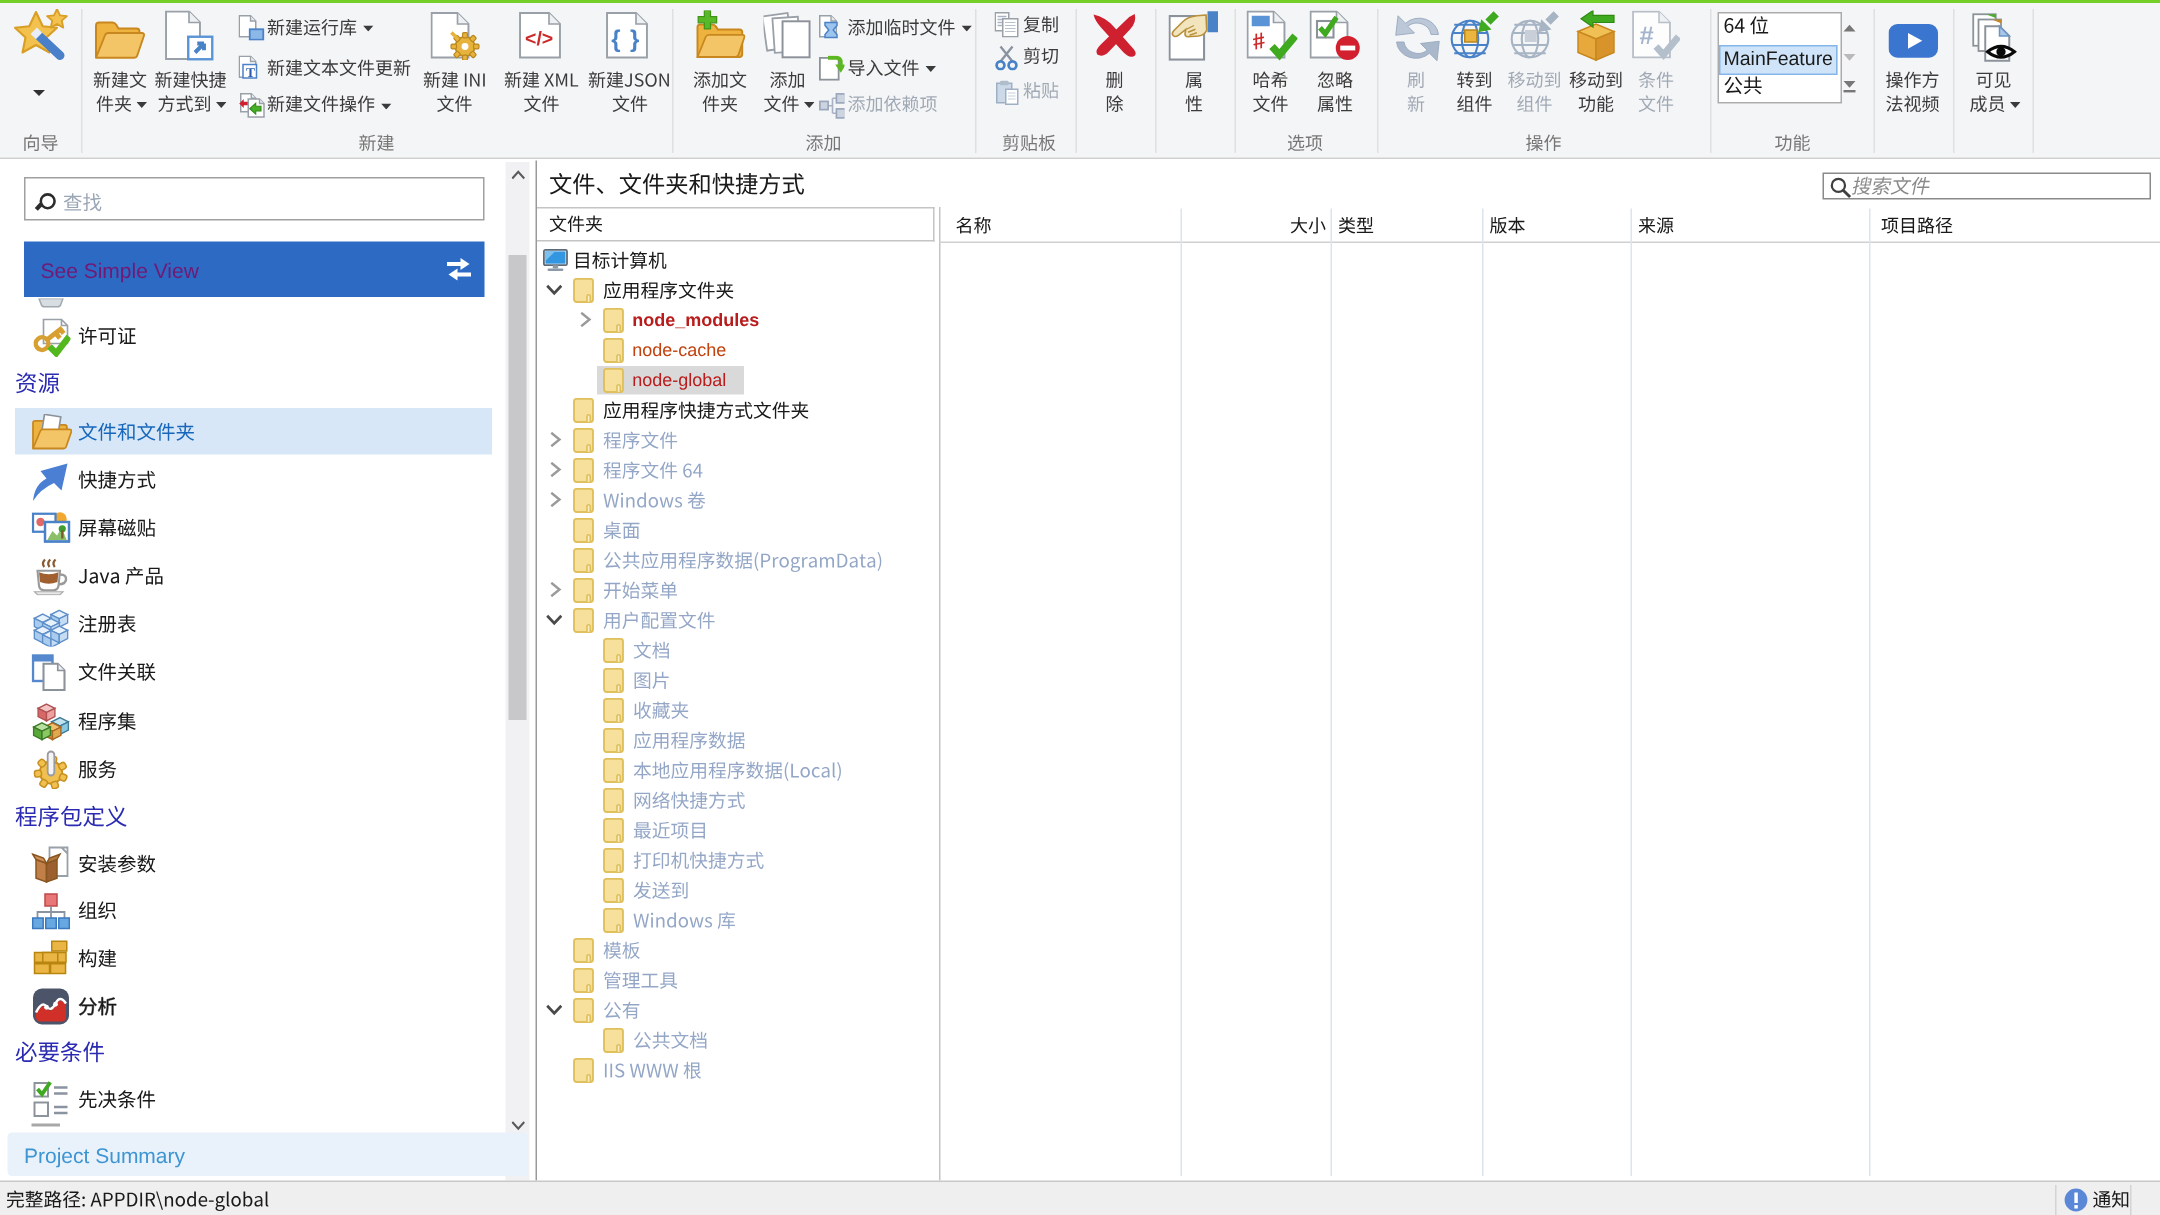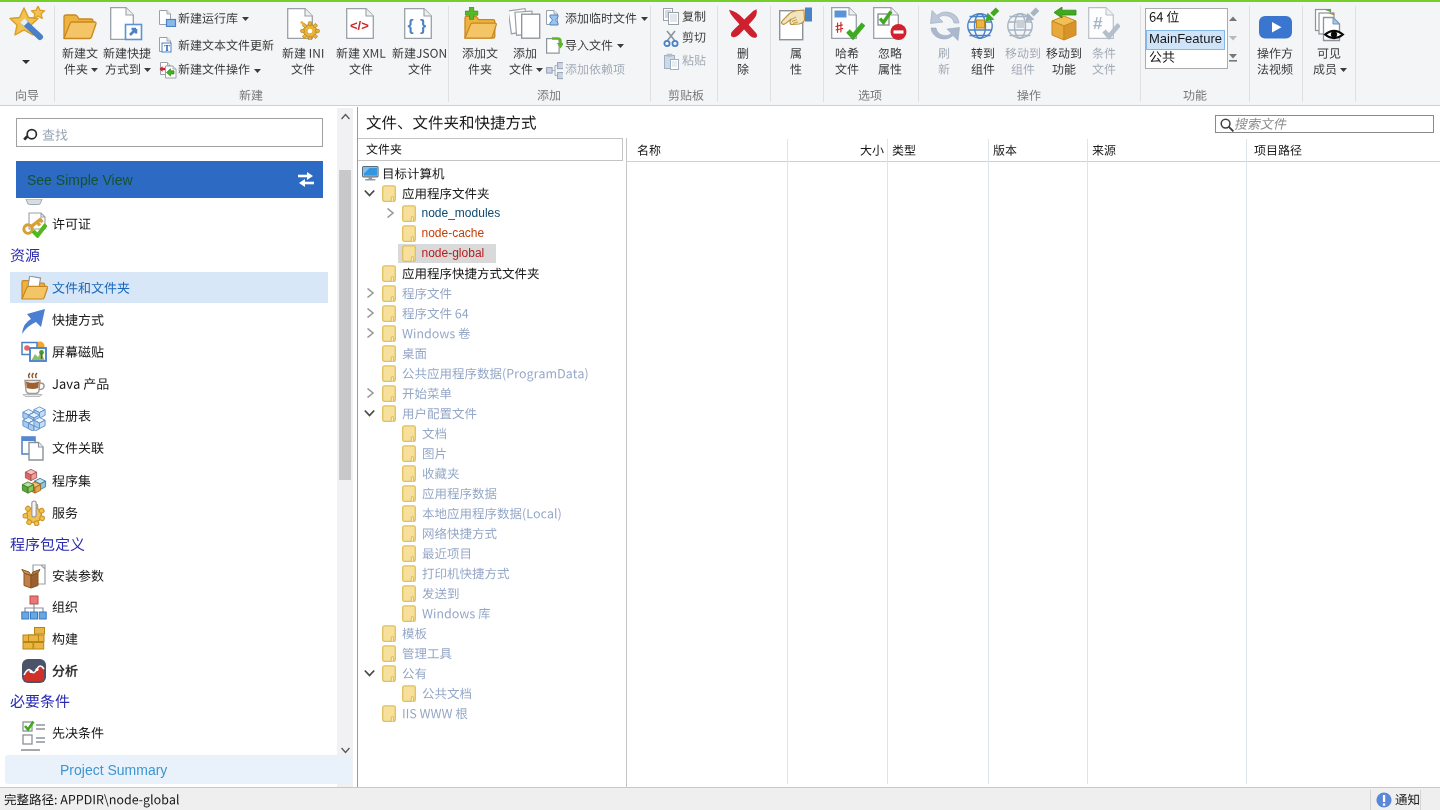--- a/index.html
+++ b/index.html
@@ -808,21 +808,21 @@
     <circle cx="8.8" cy="6.199999999999999" r="4.6" fill="none" stroke="#2c2c2c" stroke-width="1.7"></circle>
     <path d="M4.4,8.2 L1.2,11.6" stroke="#2c2c2c" stroke-width="2.8"></path>
   </svg>
 <svg style="position:absolute;left:42.0px;top:126.2px;overflow:visible" width="28" height="18">
     <g fill="#9aa5b5" transform="translate(0,13.78) scale(0.01300,-0.01300)">
       <use href="#g72" x="0"></use>
       <use href="#g73" x="1000"></use>
     </g>
   </svg>
 <div style="position:absolute;left:16px;top:161px;width:307px;height:37px;background:#2d6ac4"></div>
-<div style="position:absolute;left:27.0px;top:170.5px;height:19px;line-height:19px;font-size:14px;color:#14532d;font-weight:normal;white-space:nowrap;">See Simple View</div>
+<div style="position:absolute;left:27.0px;top:170.5px;height:19px;line-height:19px;font-size:14px;color:#701a75;font-weight:normal;white-space:nowrap;">See Simple View</div>
 <svg style="position:absolute;left:296px;top:171px" width="20" height="17" viewBox="0 0 20 17">
     <path d="M2,5 L12,5" stroke="#fff" stroke-width="2.6" fill="none"></path>
     <polygon points="11,1 17,5 11,9" fill="#fff"></polygon>
     <path d="M18,12 L8,12" stroke="#fff" stroke-width="2.6" fill="none"></path>
     <polygon points="9,8 3,12 9,16" fill="#fff"></polygon>
   </svg>
 <svg style="position:absolute;left:25px;top:199px" width="20" height="9" viewBox="0 0 20 9">
     <path d="M1,0 L17,0 L15.5,4 Q15.1,5.5 13.5,5.5 L4.5,5.5 Q2.9,5.5 2.5,4 Z" fill="#d8dde2" stroke="#a0a8b0" stroke-width="1"></path>
   </svg>
 <svg style="position:absolute;left:21px;top:211.5px" width="26" height="26" viewBox="0 0 26 26">
@@ -1084,21 +1084,21 @@
 <div style="position:absolute;left:21px;top:749px;width:19px;height:2px;background:#a8a8a8"></div>
 <div style="position:absolute;left:337px;top:108px;width:16px;height:679px;background:#f1f1f3"></div>
 <svg style="position:absolute;left:341px;top:113px" width="9" height="8" viewBox="0 0 9 8">
     <path d="M0.5,6 L4.5,1.5 L8.5,6" fill="none" stroke="#5a5a5a" stroke-width="1.4"></path>
   </svg>
 <svg style="position:absolute;left:341px;top:746px" width="9" height="8" viewBox="0 0 9 8">
     <path d="M0.5,2 L4.5,6.5 L8.5,2" fill="none" stroke="#5a5a5a" stroke-width="1.4"></path>
   </svg>
 <div style="position:absolute;left:339px;top:170px;width:12px;height:310px;background:#c8c8cb"></div>
 <div style="position:absolute;left:5px;top:755px;width:347px;height:29px;background:#e9f2fb;border-radius:3px"></div>
-<div style="position:absolute;left:16.0px;top:761.0px;height:19px;line-height:19px;font-size:14px;color:#3d95d2;font-weight:normal;white-space:nowrap;margin-left:44px;">Project Summary</div>
+<div style="position:absolute;left:16.0px;top:761.0px;height:19px;line-height:19px;font-size:14px;color:#3d95d2;font-weight:normal;white-space:nowrap;">Project Summary</div>
 <div style="position:absolute;left:357px;top:107px;width:1px;height:680px;background:#9a9a9a"></div>
 <svg style="position:absolute;left:366.0px;top:112.0px;overflow:visible" width="172" height="21">
     <g fill="#1a1a1a" transform="translate(0,16.43) scale(0.01550,-0.01550)">
       <use href="#g4" x="0"></use>
       <use href="#g5" x="1000"></use>
       <use href="#g111" x="2000"></use>
       <use href="#g4" x="3000"></use>
       <use href="#g5" x="4000"></use>
       <use href="#g6" x="5000"></use>
       <use href="#g78" x="6000"></use>
@@ -1210,21 +1210,21 @@
       <use href="#g6" x="6000"></use>
     </g>
   </svg>
 <svg style="position:absolute;left:385px;top:208px" width="10" height="10" viewBox="0 0 10 10">
     <path d="M2.5,0.5 L8,5 L2.5,9.5" fill="none" stroke="#9a9a9a" stroke-width="1.6"></path>
   </svg>
 <svg style="position:absolute;left:402px;top:204.5px" width="14" height="17" viewBox="0 0 14 17">
     <rect x="0.7" y="0.9" width="12.6" height="15.4" rx="1.6" fill="#f6e09b" stroke="#dfc05c" stroke-width="1.3"></rect>
     <path d="M9.3,16.2 L9.3,12.7 Q9.3,11.5 10.4,11.5 Q11.5,11.5 11.5,12.7 L11.5,16.2" fill="#faeec2" stroke="#dfc05c" stroke-width="1.1"></path>
   </svg>
-<div style="position:absolute;left:421.5px;top:204.5px;height:17px;line-height:17px;font-size:12px;color:#0c4a6e;font-weight:normal;white-space:nowrap;">node_modules</div>
+<div style="position:absolute;left:421.5px;top:204.5px;height:17px;line-height:17px;font-size:12px;color:#b91c1c;font-weight:bold;white-space:nowrap;">node_modules</div>
 <svg style="position:absolute;left:402px;top:224.5px" width="14" height="17" viewBox="0 0 14 17">
     <rect x="0.7" y="0.9" width="12.6" height="15.4" rx="1.6" fill="#f6e09b" stroke="#dfc05c" stroke-width="1.3"></rect>
     <path d="M9.3,16.2 L9.3,12.7 Q9.3,11.5 10.4,11.5 Q11.5,11.5 11.5,12.7 L11.5,16.2" fill="#faeec2" stroke="#dfc05c" stroke-width="1.1"></path>
   </svg>
 <div style="position:absolute;left:421.5px;top:224.5px;height:17px;line-height:17px;font-size:12px;color:#c2410c;font-weight:normal;white-space:nowrap;">node-cache</div>
 <div style="position:absolute;left:398px;top:243.5px;width:98px;height:19px;background:#d9d9d9"></div>
 <svg style="position:absolute;left:402px;top:244.5px" width="14" height="17" viewBox="0 0 14 17">
     <rect x="0.7" y="0.9" width="12.6" height="15.4" rx="1.6" fill="#f6e09b" stroke="#dfc05c" stroke-width="1.3"></rect>
     <path d="M9.3,16.2 L9.3,12.7 Q9.3,11.5 10.4,11.5 Q11.5,11.5 11.5,12.7 L11.5,16.2" fill="#faeec2" stroke="#dfc05c" stroke-width="1.1"></path>
   </svg>

